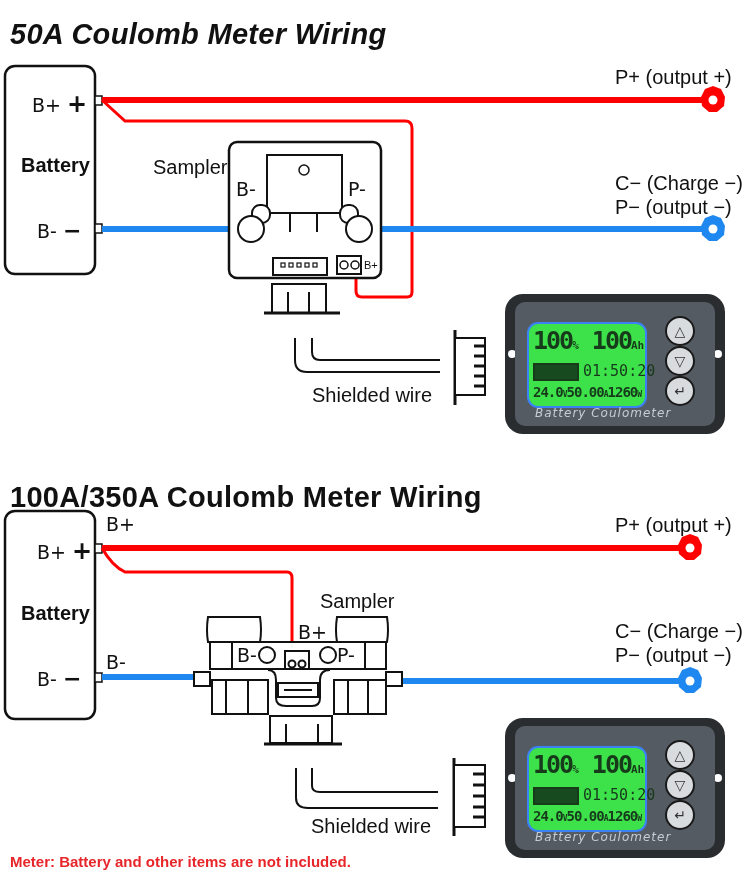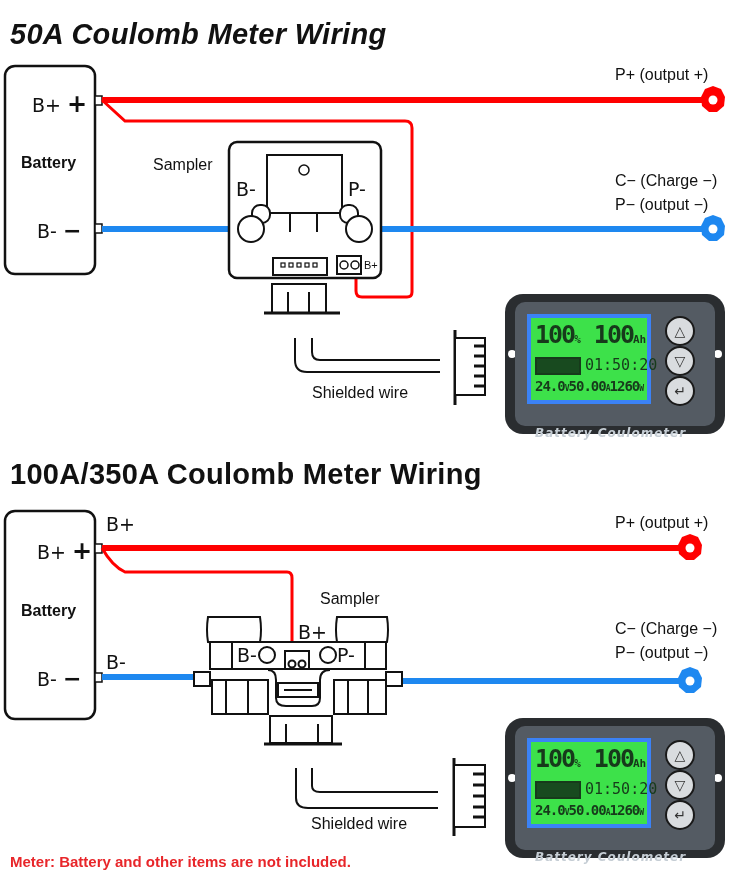--- a/index.html
+++ b/index.html
@@ -1,35 +1,35 @@
 <!DOCTYPE html>
 <html><head>
 <meta charset="utf-8">
 <style>
   html,body{margin:0;padding:0;background:#fff;}
   body{width:750px;height:880px;position:relative;overflow:hidden;font-family:"Liberation Sans",sans-serif;}
   .title{position:absolute;left:10px;font-weight:bold;font-size:29px;color:#111;letter-spacing:0.3px;}
   #title1{top:18px;font-style:italic;}
-  #title2{top:458px;}
+  #title2{top:481px;}
   svg#diagram{position:absolute;left:0;top:0;}
-  .lbl{position:absolute;font-size:16px;color:#111;white-space:nowrap;}
+  .lbl{position:absolute;font-size:20px;color:#111;white-space:nowrap;}
   .lbl-b{font-family:"DejaVu Sans",sans-serif;font-size:19px;}
   .note{position:absolute;left:10px;top:853px;color:#e8262a;font-weight:bold;font-size:15px;}
   .meter{position:absolute;width:220px;height:140px;}
   .meter .bezel{position:absolute;left:0;top:0;width:220px;height:140px;background:#2a2d30;border-radius:18px;}
   .meter .face{position:absolute;left:10px;top:8px;width:200px;height:124px;background:#545b63;border-radius:10px;}
-  .meter .lcd{position:absolute;left:22px;top:20px;width:116px;height:82px;background:#3de14a;border:4px solid #3b82f6;border-radius:0;}
+  .meter .lcd{position:absolute;left:22px;top:28px;width:116px;height:82px;background:#3de14a;border:2px solid #3b82f6;border-radius:11px;}
   .meter .lcd .row{position:absolute;left:4px;font-family:"DejaVu Sans Mono",monospace;color:#173a1b;white-space:nowrap;}
   .meter .r1{top:2px;font-size:25px;font-weight:bold;letter-spacing:-2px;}
   .meter .r1 small{font-size:11px;letter-spacing:0;}
   .meter .r2{top:38px;font-size:15px;}
   .meter .r3{top:60px;font-size:14px;font-weight:bold;letter-spacing:-1px;}
   .meter .batt{display:inline-block;width:42px;height:14px;border:2px solid #173a1b;background:#184a1f;vertical-align:middle;margin-right:4px;position:relative;}
   .meter .btn{position:absolute;left:160px;width:26px;height:26px;border-radius:50%;background:#d9dcdf;border:2px solid #1a1a1a;color:#333;font-size:14px;text-align:center;line-height:26px;}
-  .meter .brand{position:absolute;left:30px;top:112px;font-style:italic;font-weight:bold;color:#c5cdd4;font-size:12px;letter-spacing:1px;font-family:"DejaVu Sans",sans-serif;margin-top:20px;}
+  .meter .brand{position:absolute;left:30px;top:112px;font-style:italic;font-weight:normal;color:#c5cdd4;font-size:12px;letter-spacing:1px;font-family:"DejaVu Sans",sans-serif;}
   .meter .ear{position:absolute;top:56px;width:8px;height:8px;background:#fff;border-radius:50%;}
 </style>
 </head>
 <body>
 
 <div id="title1" class="title">50A Coulomb Meter Wiring</div>
 <div id="title2" class="title">100A/350A Coulomb Meter Wiring</div>
 
 <svg id="diagram" width="750" height="880" viewBox="0 0 750 880">
 

